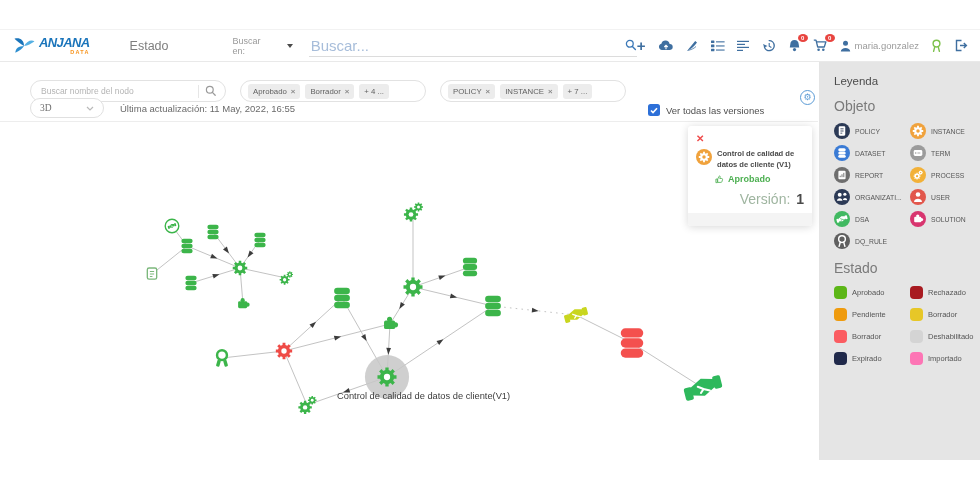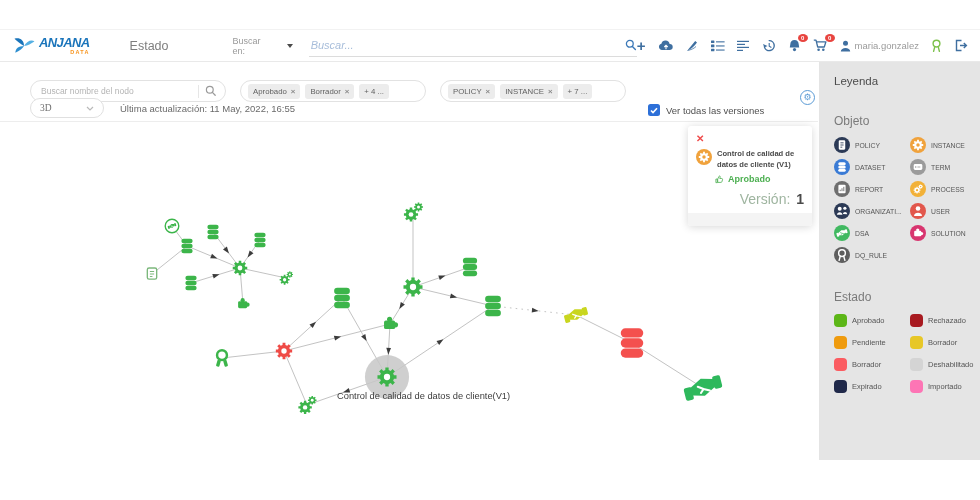--- a/index.html
+++ b/index.html
@@ -9,21 +9,21 @@
   
   .navbar{position:absolute;top:29px;left:0;right:0;height:33px;border-top:1px solid #f2f2f2;border-bottom:1px solid #e9e9e9;display:flex;align-items:center;padding:0 12px;box-sizing:border-box;background:#fff;}
   .logo{display:flex;align-items:center;gap:3px;}
   .logo-text{display:flex;flex-direction:column;line-height:1;}
   .logo-main{font-size:13px;font-weight:800;font-style:italic;color:#1b75bb;letter-spacing:-0.6px;}
   .logo-sub{font-size:5.5px;font-weight:700;color:#f7941d;letter-spacing:1.2px;align-self:flex-end;margin-top:1px;}
   .nav-title{margin-left:40px;font-size:12.5px;color:#7e7e7e;}
   .scope{margin-left:64px;display:flex;align-items:center;gap:16px;font-size:9px;color:#9a9a9a;}
   .caret{width:0;height:0;border-left:3.5px solid transparent;border-right:3.5px solid transparent;border-top:4.5px solid #4a4a4a;}
   .search-wrap{display:flex;align-items:center;border-bottom:1px solid #dcdcdc;width:355px;margin-left:16px;height:22px;}
-  .search-wrap input{flex:1;border:none;outline:none;background:transparent;font-size:11px;color:#7d9cc6;font-family:inherit;font-style:italic;}
+  .search-wrap input{flex:1;border:none;outline:none;background:transparent;font-size:15px;color:#7d9cc6;font-family:inherit;}
   .search-wrap input::placeholder{color:#a7bdda;}
   .nav-icons{margin-left:auto;display:flex;align-items:center;gap:12px;}
   .icon-btn{position:relative;display:flex;align-items:center;cursor:pointer;}
   .badge{position:absolute;top:-5px;right:-7px;background:#e8443f;color:#fff;font-size:6px;font-weight:700;min-width:8px;height:8px;padding:0 1px;border-radius:50%;display:flex;align-items:center;justify-content:center;}
   .nav-user{display:flex;align-items:center;gap:4px;font-size:9.5px;color:#9b9b9b;}
   .plus-glyph{font-size:15px;font-weight:700;color:#3f6fa0;line-height:10px;}
 
   
   .filter-row{position:absolute;top:66px;left:0;width:818px;display:flex;align-items:center;gap:14px;padding-left:30px;box-sizing:border-box;}
   .node-search{width:196px;height:22px;border:1px solid #e2e2e2;border-radius:12px;display:flex;align-items:center;padding:0 8px;box-sizing:border-box;background:#fff;}
@@ -53,21 +53,21 @@
   .sel-name{font-size:7.6px;font-weight:700;color:#4a4a4a;line-height:1.4;}
   .sel-status{padding:4px 8px 0 27px;display:flex;align-items:center;gap:4px;font-size:9px;font-weight:700;color:#4caf50;}
   .sel-version{padding:7px 8px 6px;font-size:14px;text-align:right;}
   .sel-version .lab{color:#9fb5a0;}
   .sel-version .val{color:#4a4a4a;font-weight:700;margin-left:2px;}
   .sel-foot{height:13px;background:#f4f4f4;border-radius:0 0 3px 3px;}
 
   
   .legend{position:absolute;top:62px;right:0;width:161px;height:398px;border-left:1px solid #e4e4e4;padding:13px 4px 0 14px;box-sizing:border-box;background:#e5e5e5;}
   .legend-title{font-size:11.5px;color:#4c4c4c;}
-  .legend-sub{font-size:12px;color:#7a7a7a;margin-top:27px;}
+  .legend-sub{font-size:14px;color:#7a7a7a;margin-top:11px;}
   .obj-grid{display:grid;grid-template-columns:76px 1fr;row-gap:6px;margin-top:9px;}
   .state-grid{display:grid;grid-template-columns:76px 1fr;row-gap:9px;margin-top:10px;}
   .leg-item{display:flex;align-items:center;gap:5px;}
   .leg-item .lab{font-size:6.8px;color:#555;}
   .state-item .lab{font-size:7.5px;color:#555;}
   .swatch{width:13px;height:13px;border-radius:4px;flex:0 0 auto;}
   .gear-btn{position:absolute;top:90px;left:800px;width:15px;height:15px;border:1.5px solid #5b9bd5;border-radius:50%;background:#fff;color:#5b9bd5;font-size:9px;line-height:1;display:flex;align-items:center;justify-content:center;box-sizing:border-box;cursor:pointer;z-index:7;}
 </style>
 </head>
 <body>

